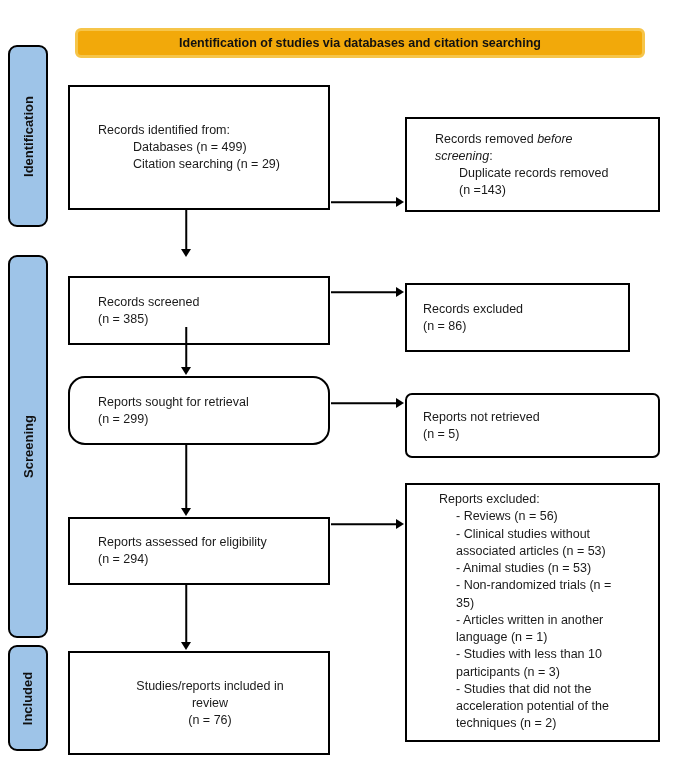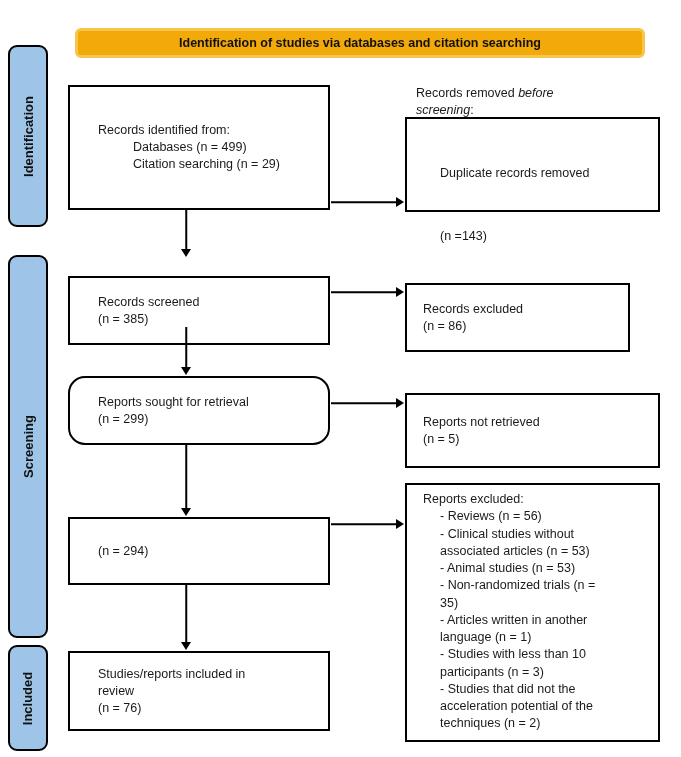--- a/index.html
+++ b/index.html
@@ -35,28 +35,28 @@
     display:flex;flex-direction:column;justify-content:center;
     font-size:12.5px;line-height:1.36;padding-left:28px;padding-right:6px;
   }
   .fbox .line{white-space:nowrap;}
   .fbox .indent{padding-left:35px;}
   .it{font-style:italic;}
   #box-identified{left:68px;top:85px;width:262px;height:125px;}
   #box-screened{left:68px;top:276px;width:262px;height:69px;}
   #box-sought{left:68px;top:376px;width:262px;height:69px;border-radius:17px;}
   #box-assessed{left:68px;top:517px;width:262px;height:68px;}
-  #box-included{left:68px;top:651px;width:262px;height:80px;}
-  #box-removed{left:405px;top:117px;width:255px;height:95px;padding-left:9px;}
-  #box-removed .indent{padding-left:24px;margin-top:46px;}
+  #box-included{left:68px;top:651px;width:262px;height:104px;text-align:center;}
+  #box-removed{left:405px;top:117px;width:255px;height:95px;padding-left:28px;}
+  #box-removed .indent{padding-left:24px;}
   #box-excluded{left:405px;top:283px;width:225px;height:69px;padding-left:16px;}
-  #box-not-retrieved{left:405px;top:393px;width:255px;height:75px;padding-left:16px;}
+  #box-not-retrieved{left:405px;top:393px;width:255px;height:65px;padding-left:16px;border-radius:7px;}
   #box-reports-excluded{
     left:405px;top:483px;width:255px;height:259px;
-    justify-content:flex-start;padding-top:6px;padding-left:16px;line-height:1.38;
+    justify-content:flex-start;padding-top:6px;padding-left:32px;line-height:1.38;
   }
   #box-reports-excluded .indent{padding-left:17px;}
   
   .arrow-v{position:absolute;width:12px;}
   .arrow-v::before{
     content:"";position:absolute;left:50%;transform:translateX(-50%);
     top:0;bottom:7px;width:1.5px;background:#000;
   }
   .arrow-v::after{
     content:"";position:absolute;bottom:0;left:50%;transform:translateX(-50%);
@@ -122,20 +122,21 @@
     </div>
   <div class="fbox" id="box-sought">
       <div class="line"><span>Reports sought for retrieval</span></div>
       <div class="line"><span>(n = 299)</span></div>
     </div>
   <div class="fbox" id="box-not-retrieved">
       <div class="line"><span>Reports not retrieved</span></div>
       <div class="line"><span>(n = 5)</span></div>
     </div>
   <div class="fbox" id="box-assessed">
+      <div class="line"><span>Reports assessed for eligibility</span></div>
       <div class="line"><span>(n = 294)</span></div>
     </div>
   <div class="fbox" id="box-reports-excluded">
       <div class="line"><span>Reports excluded:</span></div>
       <div class="line indent"><span>- Reviews (n = 56)</span></div>
       <div class="line indent"><span>- Clinical studies without</span></div>
       <div class="line indent"><span>associated articles (n = 53)</span></div>
       <div class="line indent"><span>- Animal studies (n = 53)</span></div>
       <div class="line indent"><span>- Non-randomized trials (n =</span></div>
       <div class="line indent"><span>35)</span></div>

